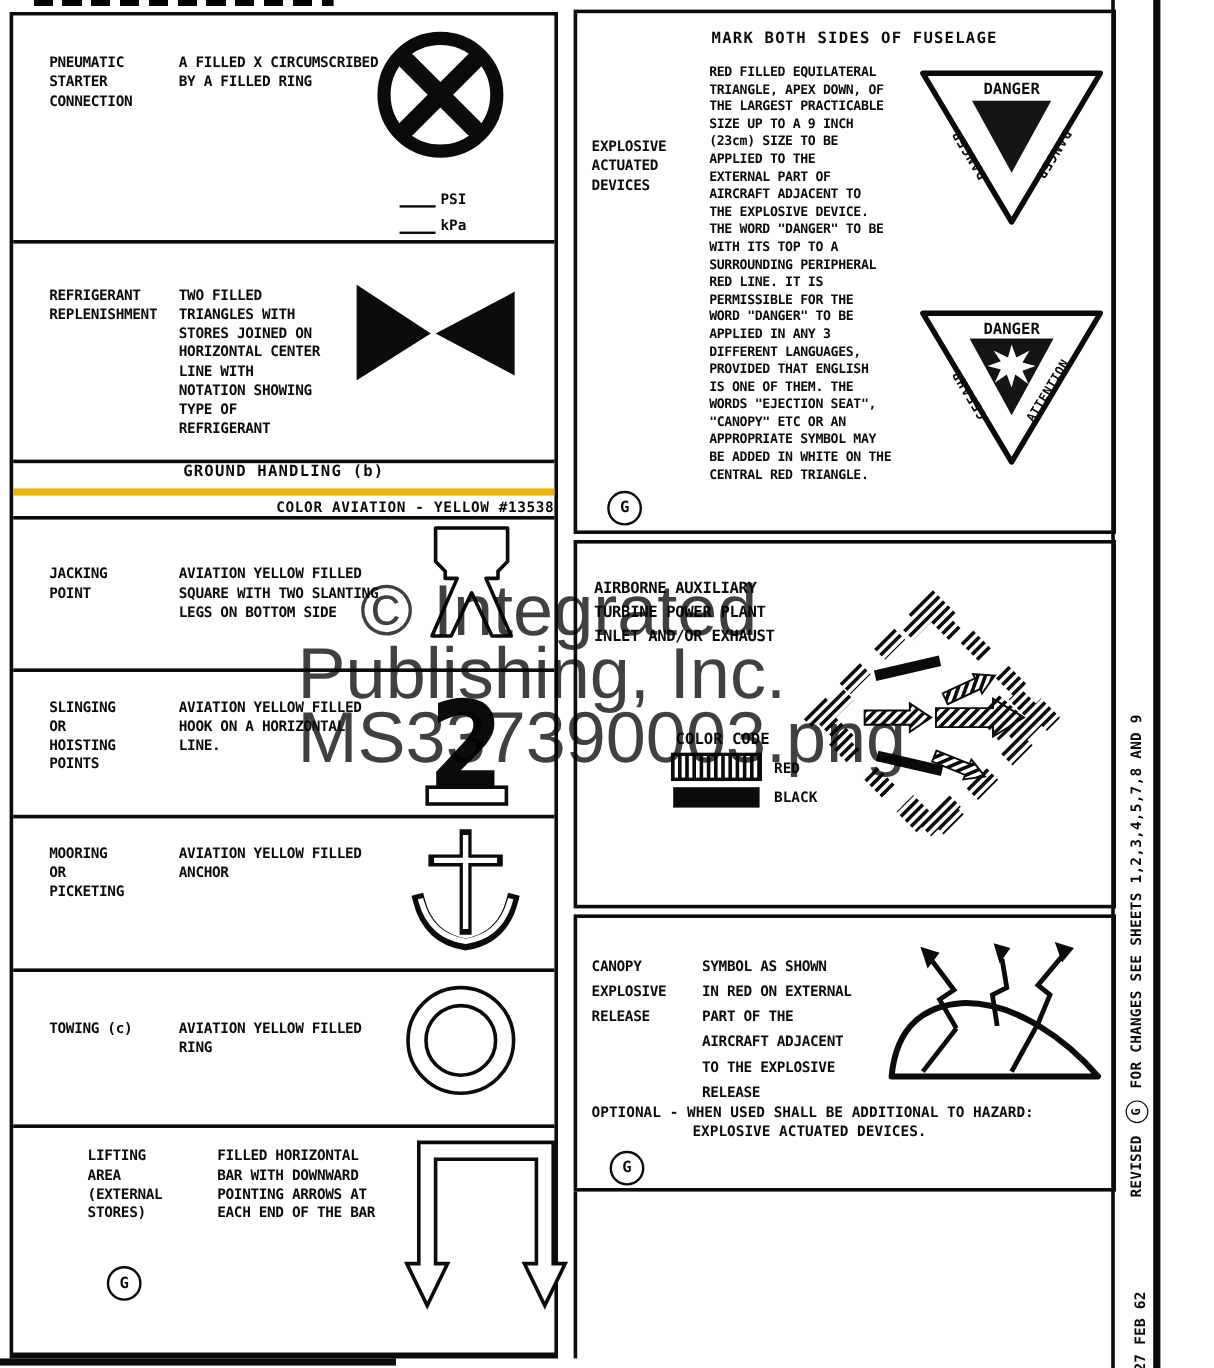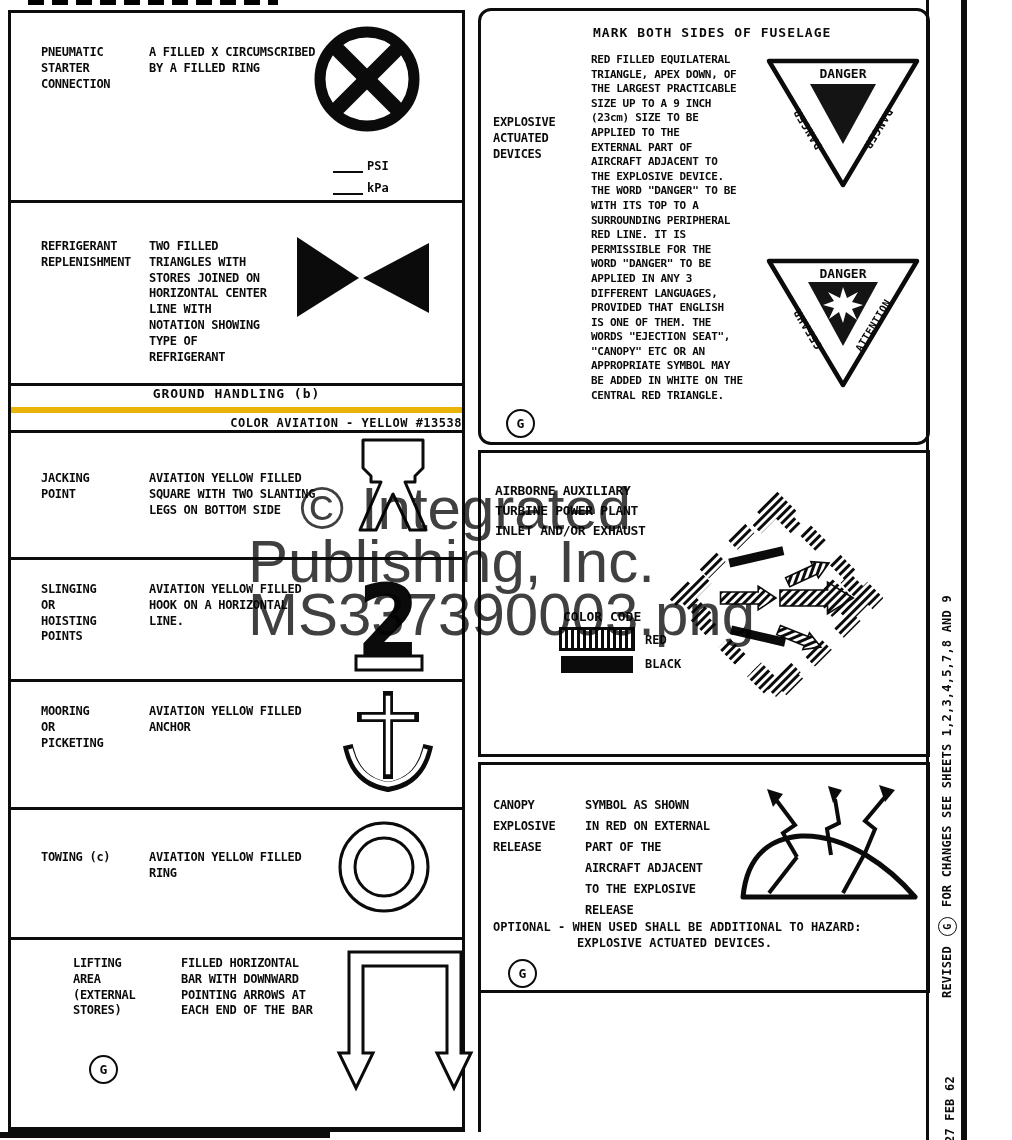--- a/index.html
+++ b/index.html
@@ -160,21 +160,21 @@
 BAR WITH DOWNWARD
 POINTING ARROWS AT
 EACH END OF THE BAR</div>
       <div class="gmark" style="left:46px;top:115px;">G</div>
       <svg class="abs" style="left:292px;top:8px;" width="140" height="144" viewBox="0 0 140 144">
         <path d="M14,4 H126 V105 H136 L119,140 L102,105 H112 V18 H28 V105 H38 L21,140 L4,105 H14 Z" fill="#fff" stroke="#0b0b0b" stroke-width="3" stroke-linejoin="miter"></path>
       </svg>
     </div>
   </div>
 
-  <div class="box" style="left:478px;top:8px;width:452px;height:437px;border-radius:13px;">
+  <div class="box" style="left:478px;top:8px;width:452px;height:437px;">
     <div class="abs" style="left:112px;top:14px;font-size:13px;letter-spacing:1px;">MARK BOTH SIDES OF FUSELAGE</div>
     <div class="abs lbl ml" style="left:12px;top:104px;">EXPLOSIVE
 ACTUATED
 DEVICES</div>
     <div class="abs ml" style="left:110px;top:42px;font-size:11px;line-height:14.6px;letter-spacing:-0.3px;">RED FILLED EQUILATERAL
 TRIANGLE, APEX DOWN, OF
 THE LARGEST PRACTICABLE
 SIZE UP TO A 9 INCH
 (23cm) SIZE TO BE
 APPLIED TO THE

